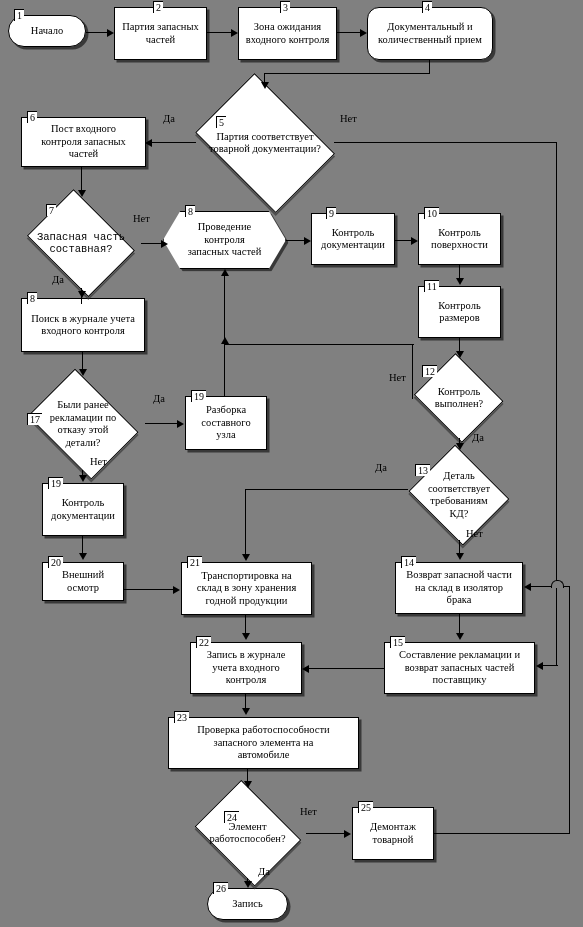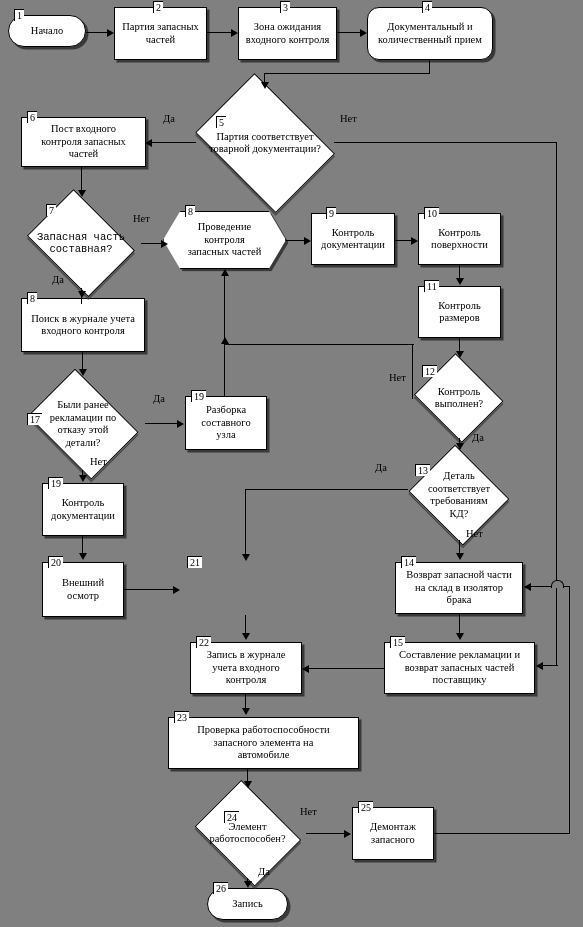--- a/index.html
+++ b/index.html
@@ -244,26 +244,31 @@
 узла</span>
   </div>
   <div class="numtag" style="left:191px;top:390px;">19</div>
 
   <div class="node rect" style="left:42px;top:483px;width:82px;height:53px;">
     <span class="txt">Контроль
 документации</span>
   </div>
   <div class="numtag" style="left:48px;top:477px;">19</div>
 
-  <div class="node rect" style="left:42px;top:562px;width:82px;height:55px;">
+  <div class="node rect" style="left:42px;top:562px;width:82px;height:39px;">
     <span class="txt">Внешний
 осмотр</span>
   </div>
   <div class="numtag" style="left:48px;top:556px;">20</div>
 
+  <div class="node rect" style="left:181px;top:562px;width:131px;height:53px;">
+    <span class="txt">Транспортировка на
+склад в зону хранения
+годной продукции</span>
+  </div>
   <div class="numtag" style="left:187px;top:556px;">21</div>
 
   <div class="node rect" style="left:190px;top:642px;width:112px;height:52px;">
     <span class="txt">Запись в журнале
 учета входного
 контроля</span>
   </div>
   <div class="numtag" style="left:196px;top:636px;">22</div>
 
   <div class="node rect" style="left:168px;top:717px;width:191px;height:52px;">
@@ -275,21 +280,21 @@
 
   <div class="node diamond" style="left:189px;top:788px;width:117px;height:90px;">
     <div class="dshape"></div>
     <span class="txt">Элемент
 работоспособен?</span>
   </div>
   <div class="numtag" style="left:204px;top:811px;margin-left:20px;">24</div>
 
   <div class="node rect" style="left:352px;top:807px;width:82px;height:53px;">
     <span class="txt">Демонтаж
-запасного</span>
+товарной</span>
   </div>
   <div class="numtag" style="left:358px;top:801px;">25</div>
 
   <div class="node stadium" style="left:207px;top:888px;width:81px;height:32px;">
     <span class="txt">Запись</span>
   </div>
   <div class="numtag" style="left:213px;top:882px;">26</div>
 
   <div class="ln lh" style="left:86px;top:32px;width:22px;"></div>
   <div class="arw arw-r" style="left:107px;top:28.5px;"></div>

